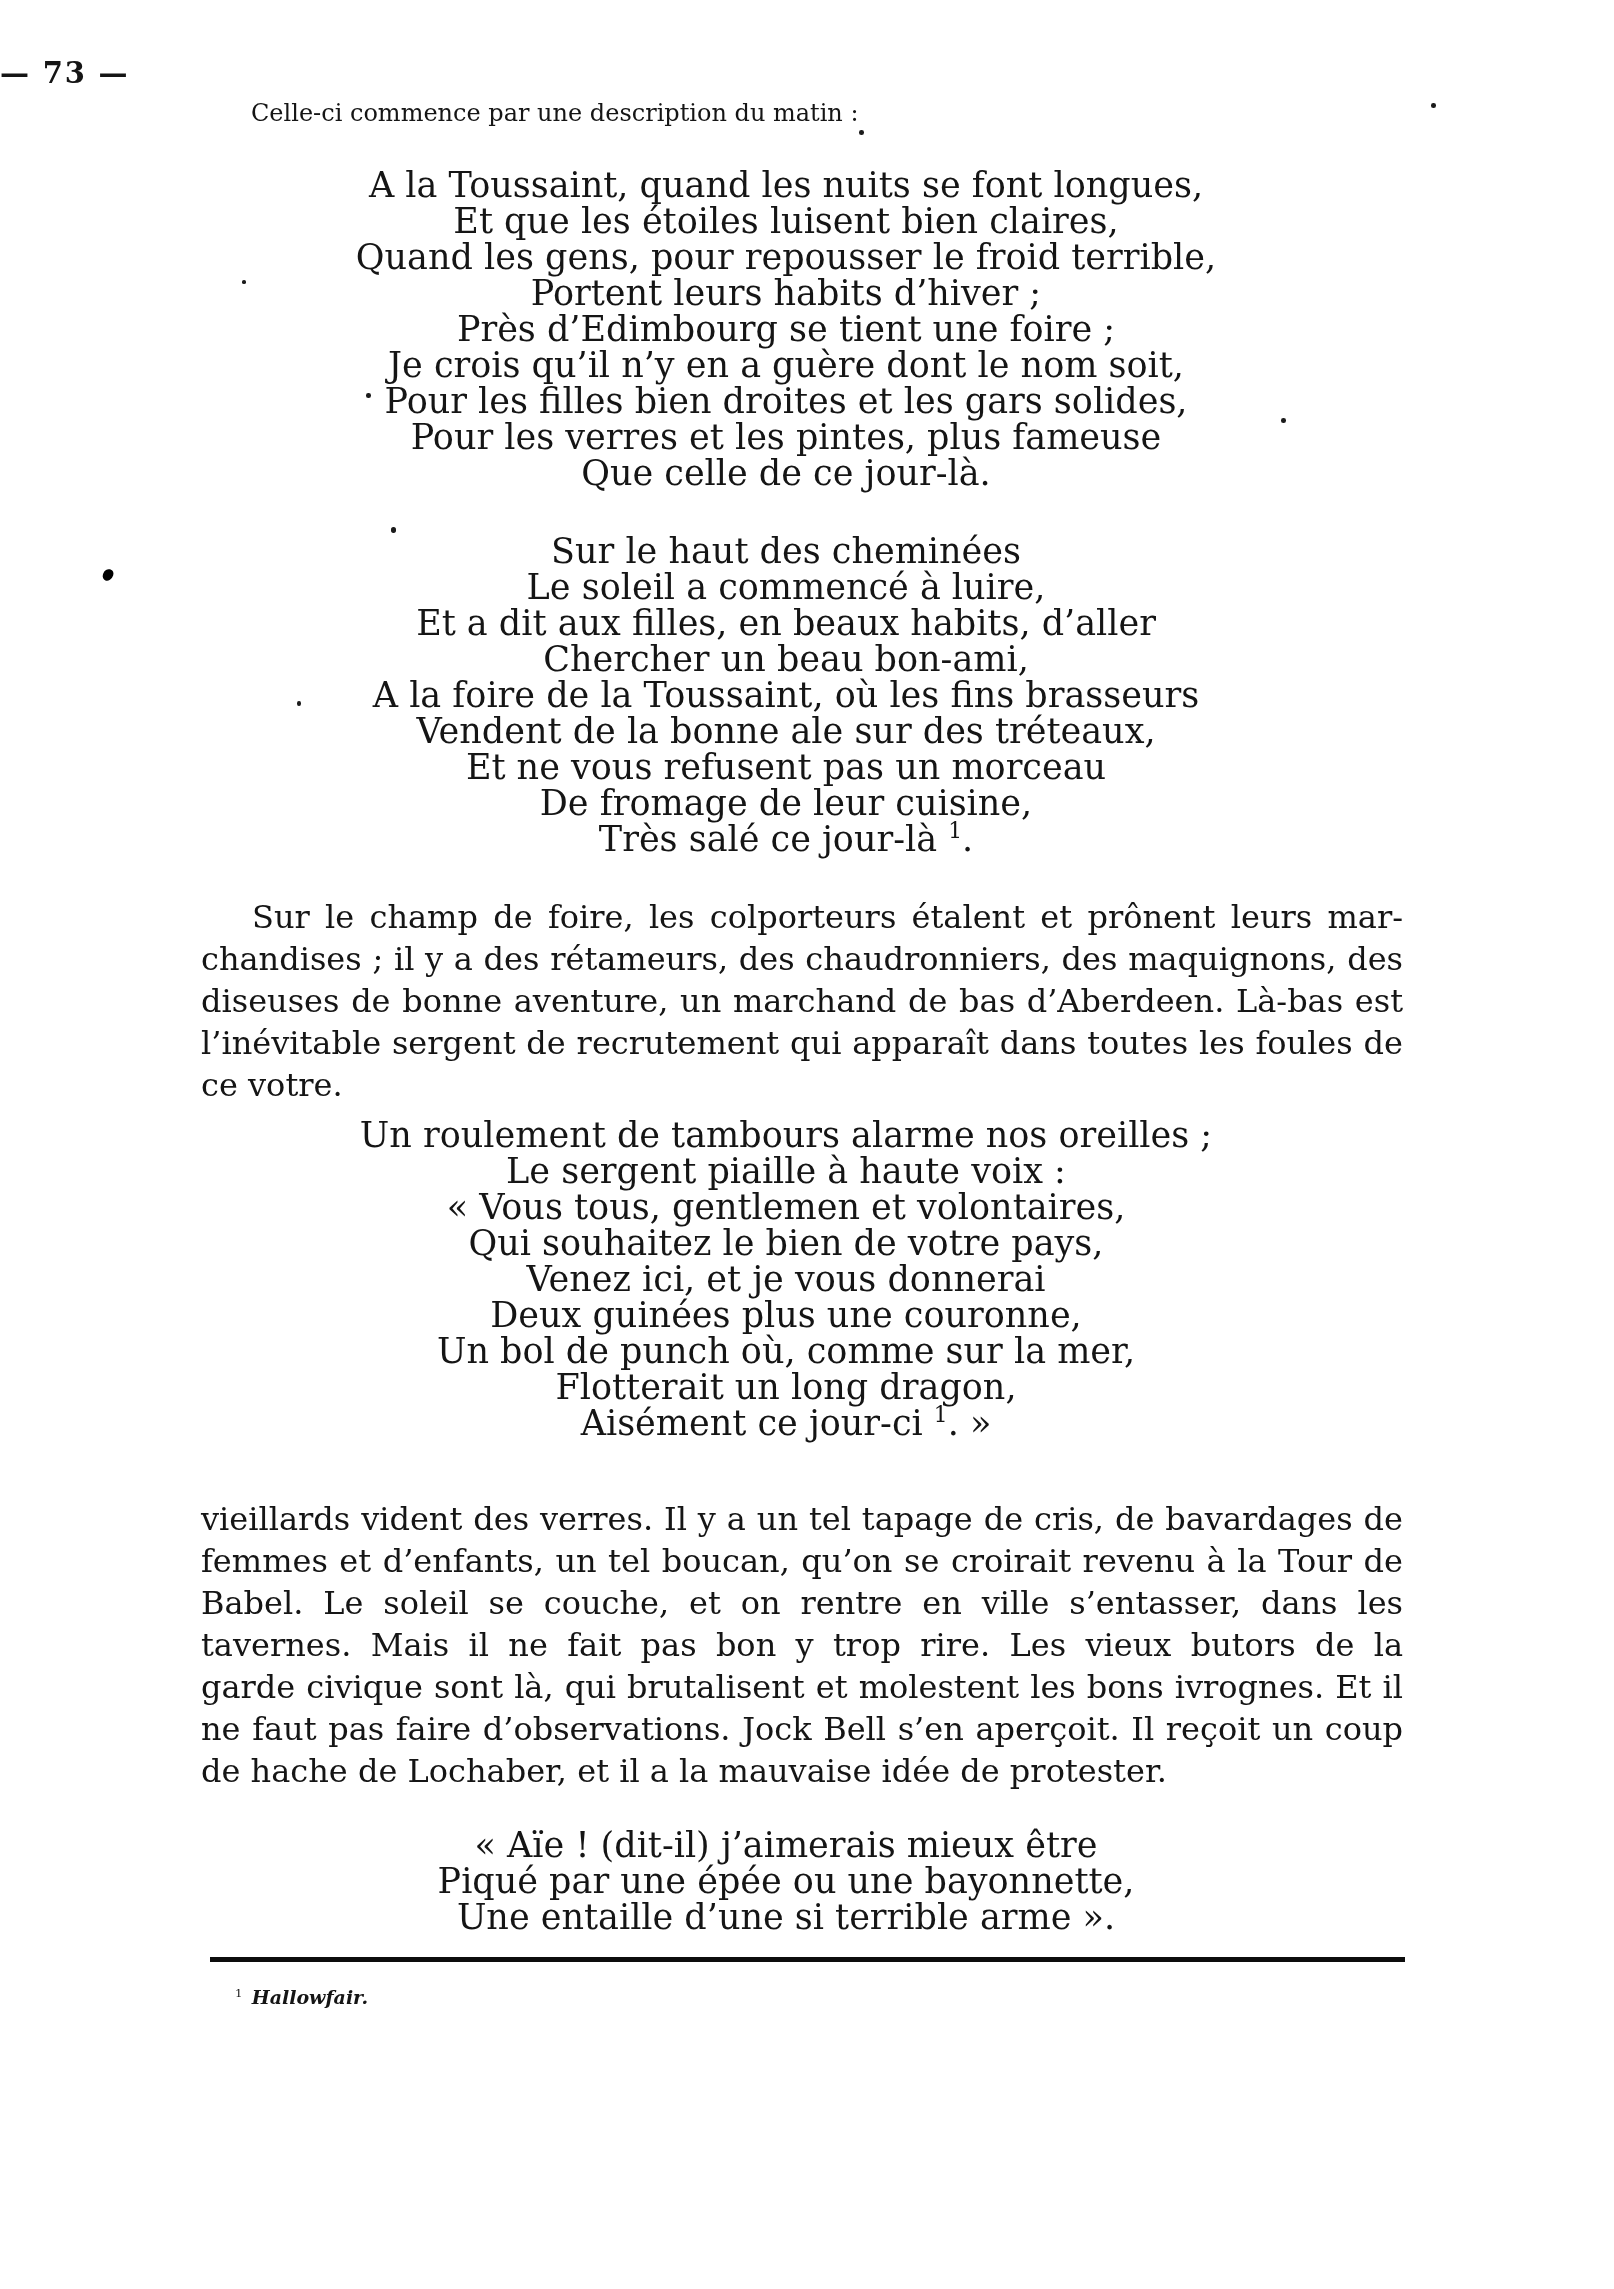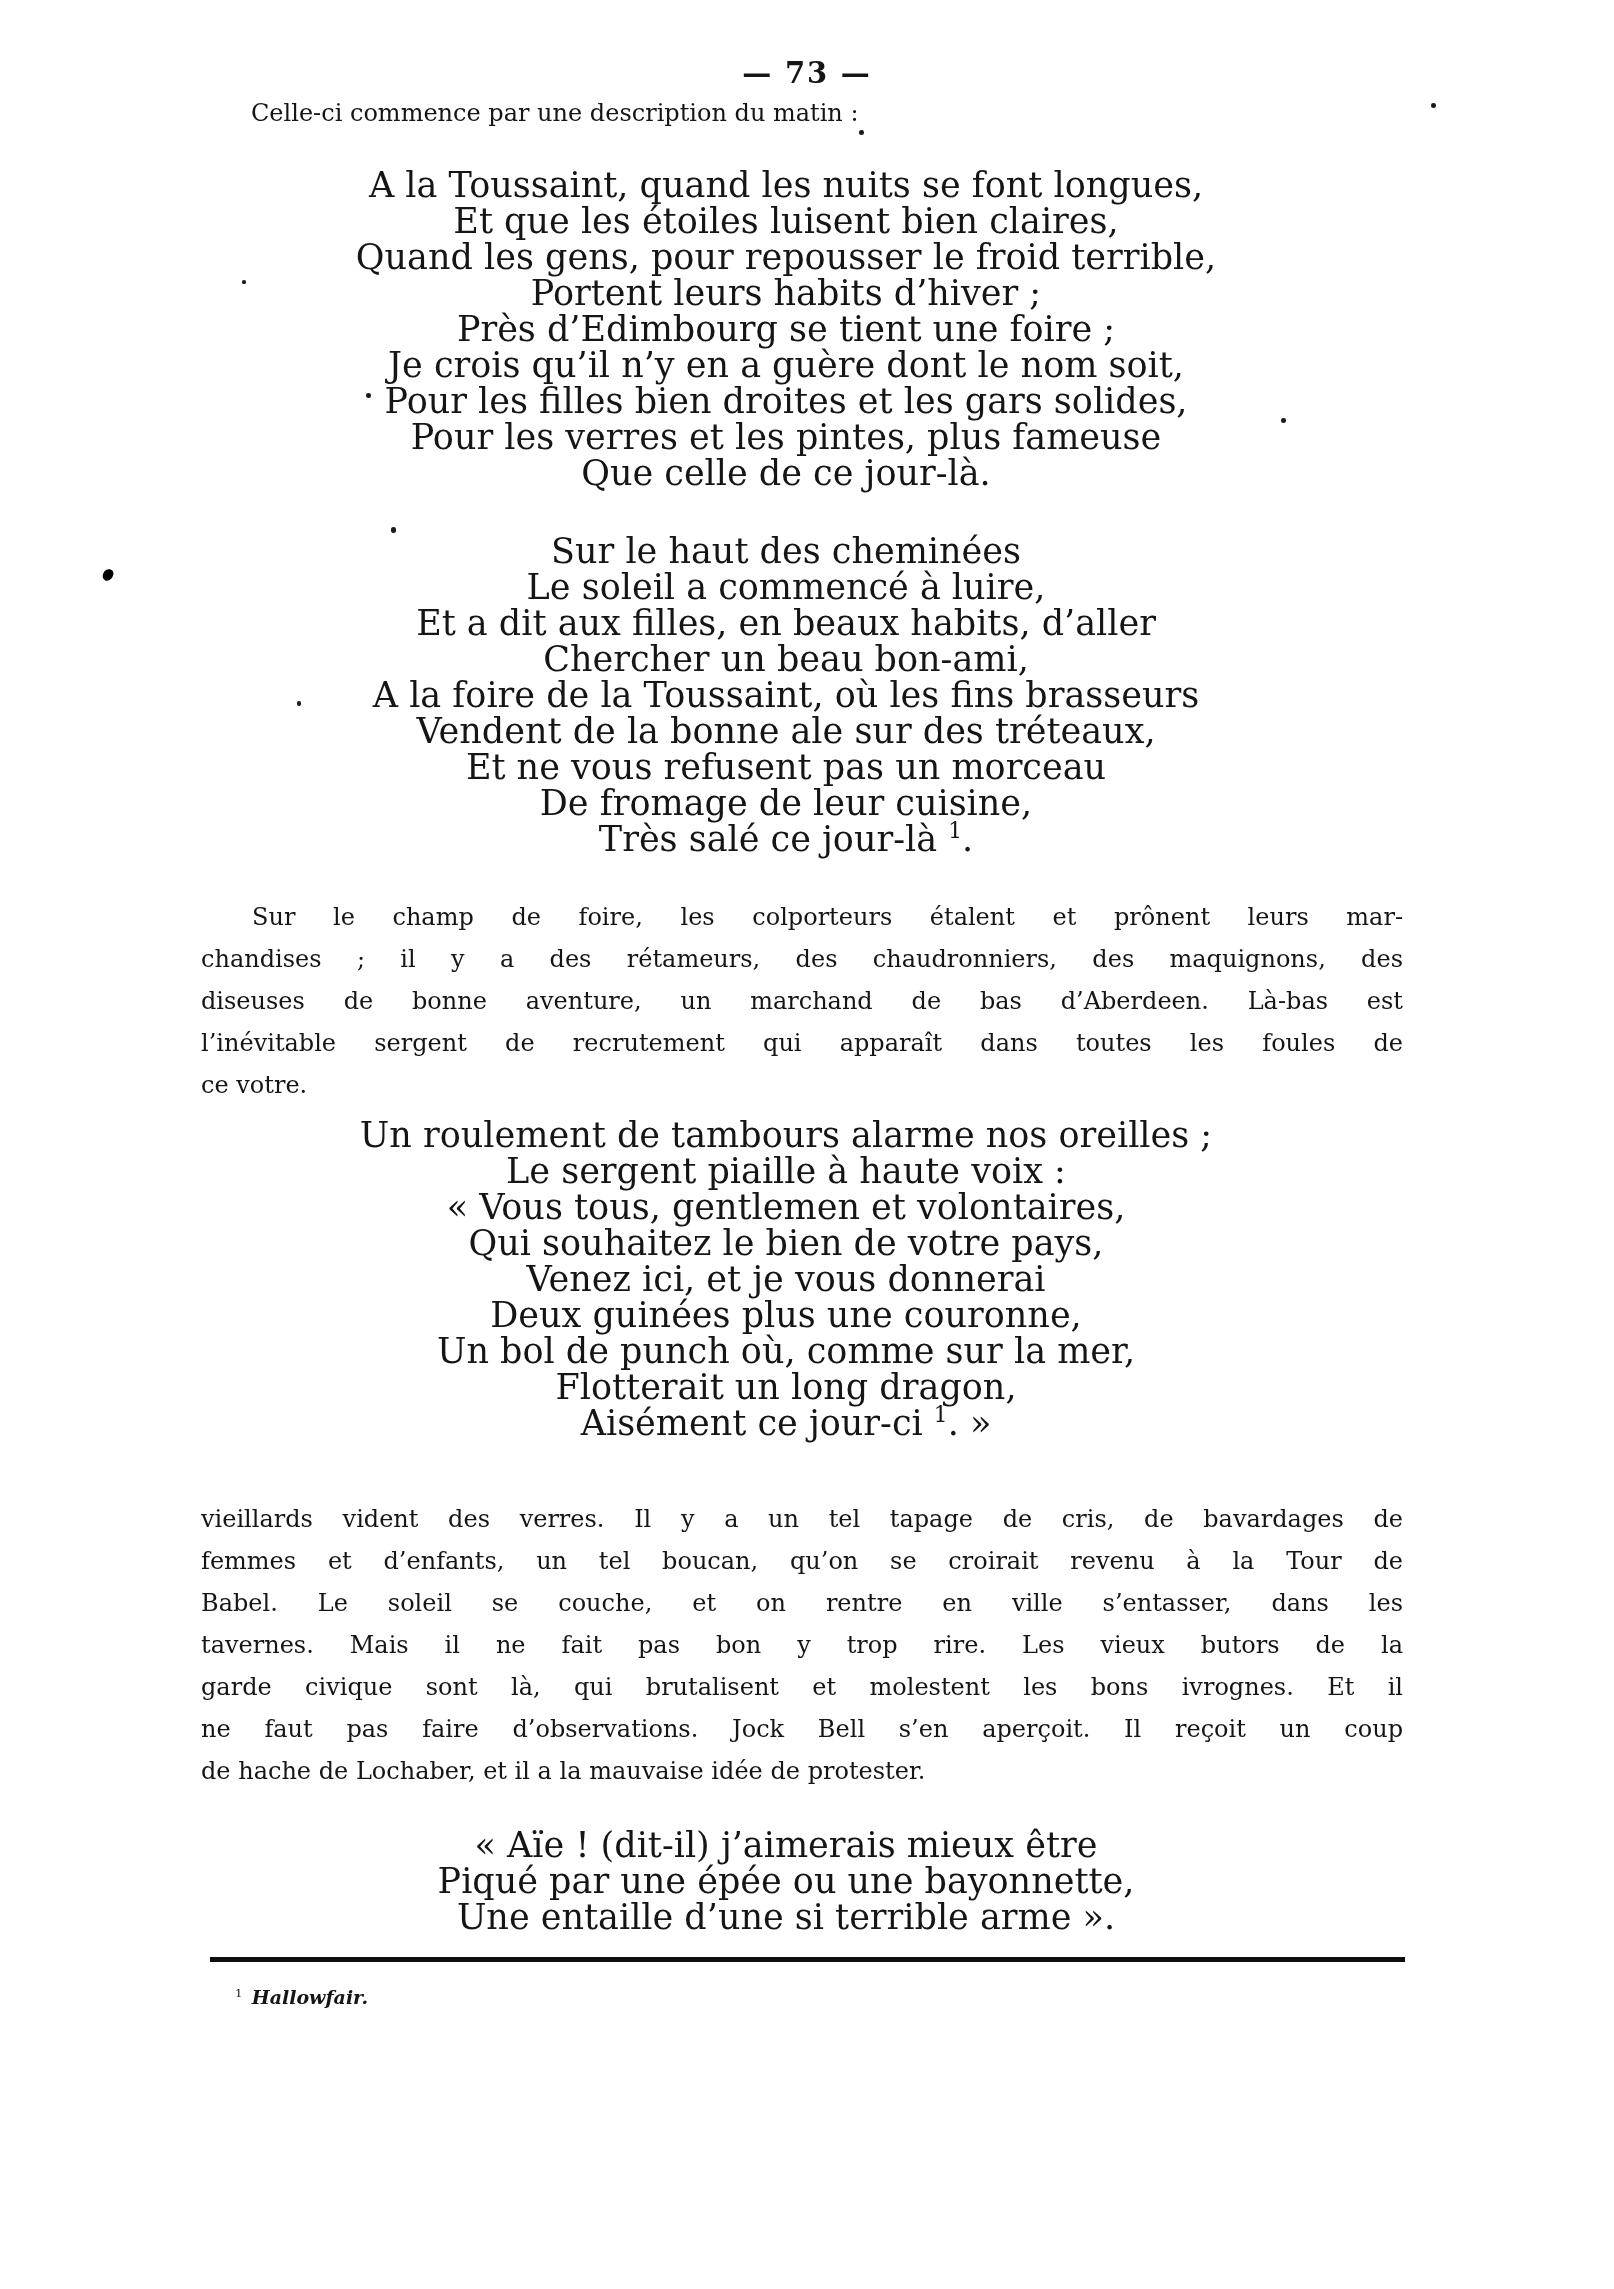--- a/index.html
+++ b/index.html
@@ -13,21 +13,20 @@
     overflow: hidden;
   }
   .page {
     position: relative;
     width: 1614px;
     height: 2290px;
   }
   
   .pagenum {
     padding-top: 55px;
-    text-align: center;
     font-size: 29px;
     font-weight: bold;
     letter-spacing: 1.8px;
     line-height: 37px;
   }
   
   .col {
     margin-left: 201px;
     width: 1202px;
   }
@@ -44,21 +43,21 @@
     font-size: 35px;
     line-height: 36px;
   }
   .stanza1 { margin-top: 33px; }
   .stanza2 { margin-top: 42px; }
   .stanza3 { margin-top: 11px; }
   .stanza4 { margin-top: 35px; }
   .vline { white-space: nowrap; }
   
   .para {
-    font-size: 24px;
+    font-size: 32px;
     line-height: 42px;
   }
   .para1 { margin-top: 39px; }
   .para2 { margin-top: 57px; }
   .pline {
     text-align: justify;
     text-align-last: justify;
   }
   .pline.first { text-indent: 51px; }
   .pline.last  { text-align-last: left; }

